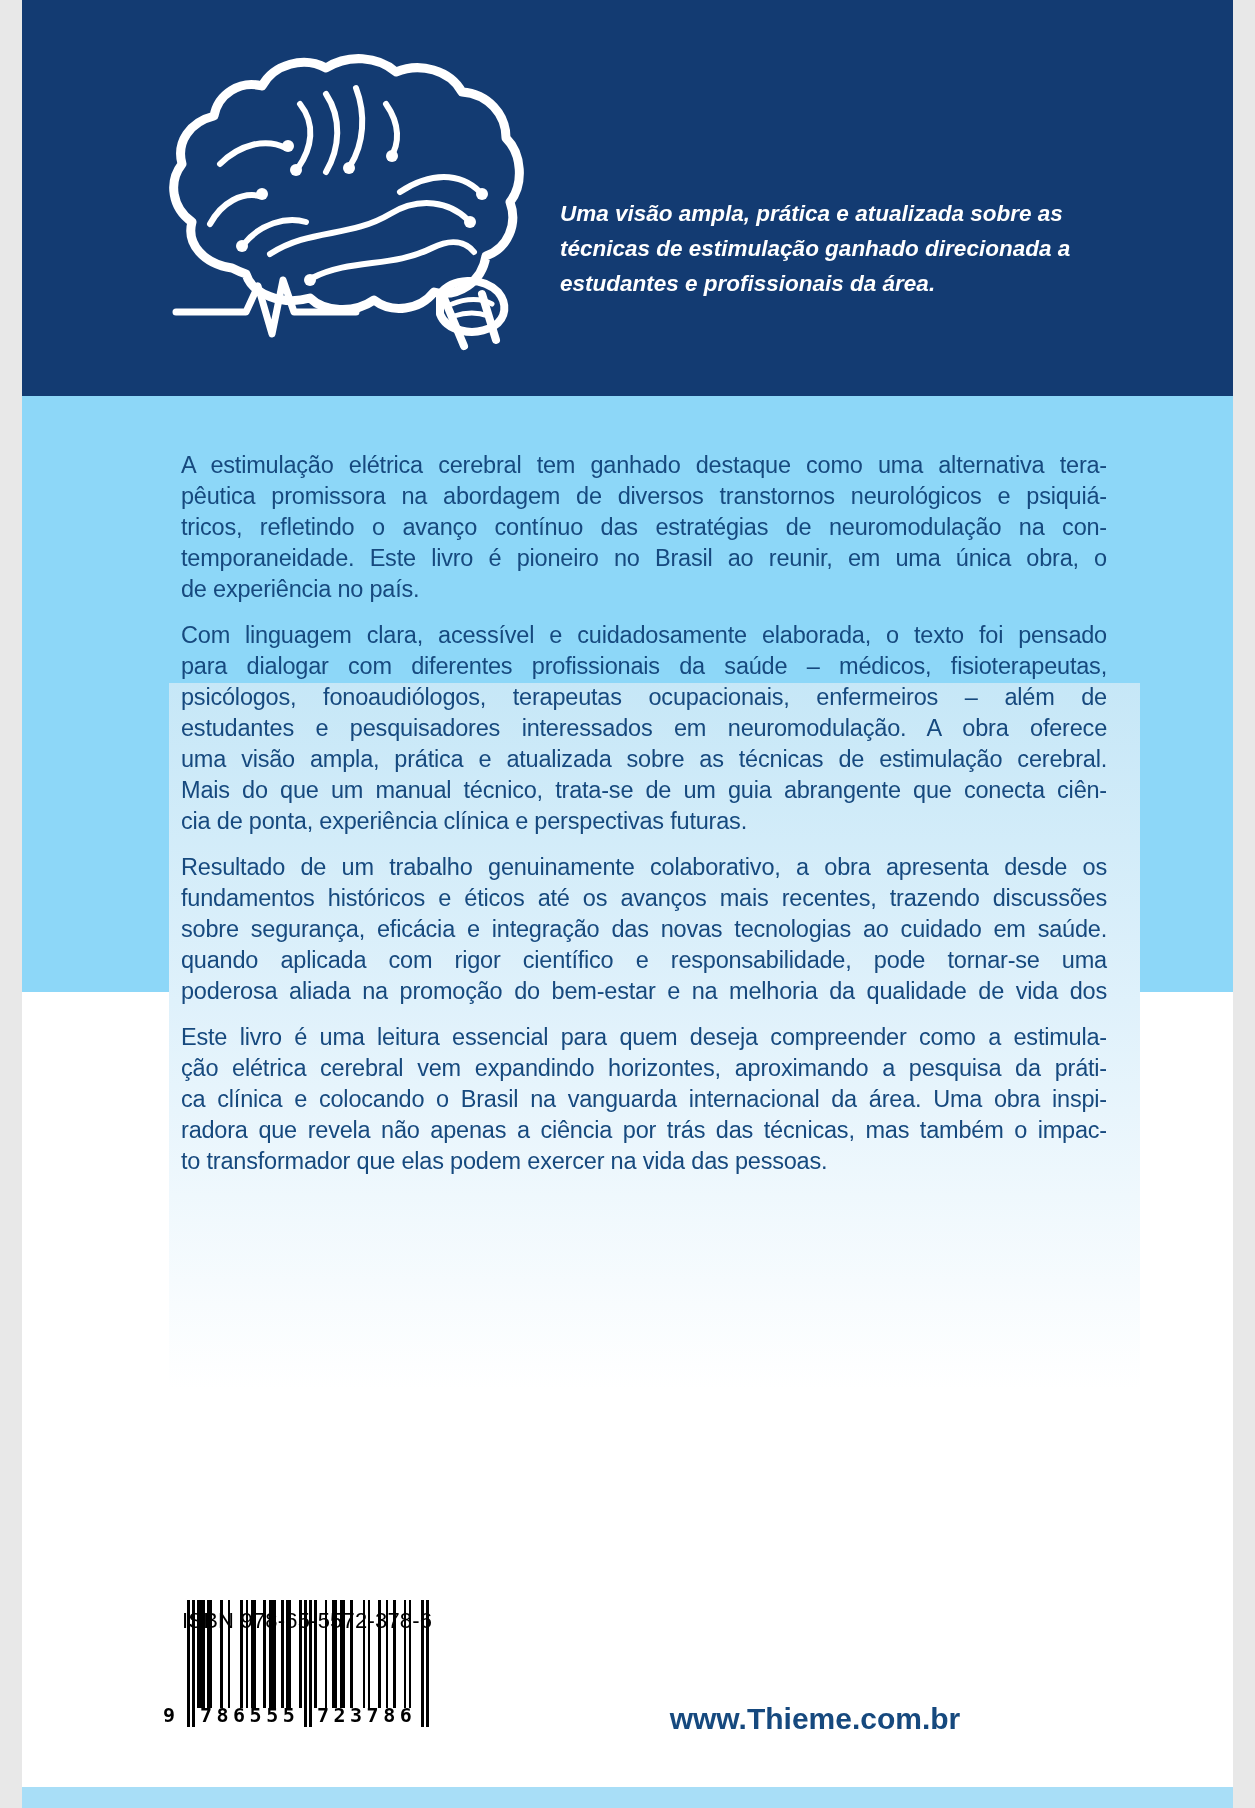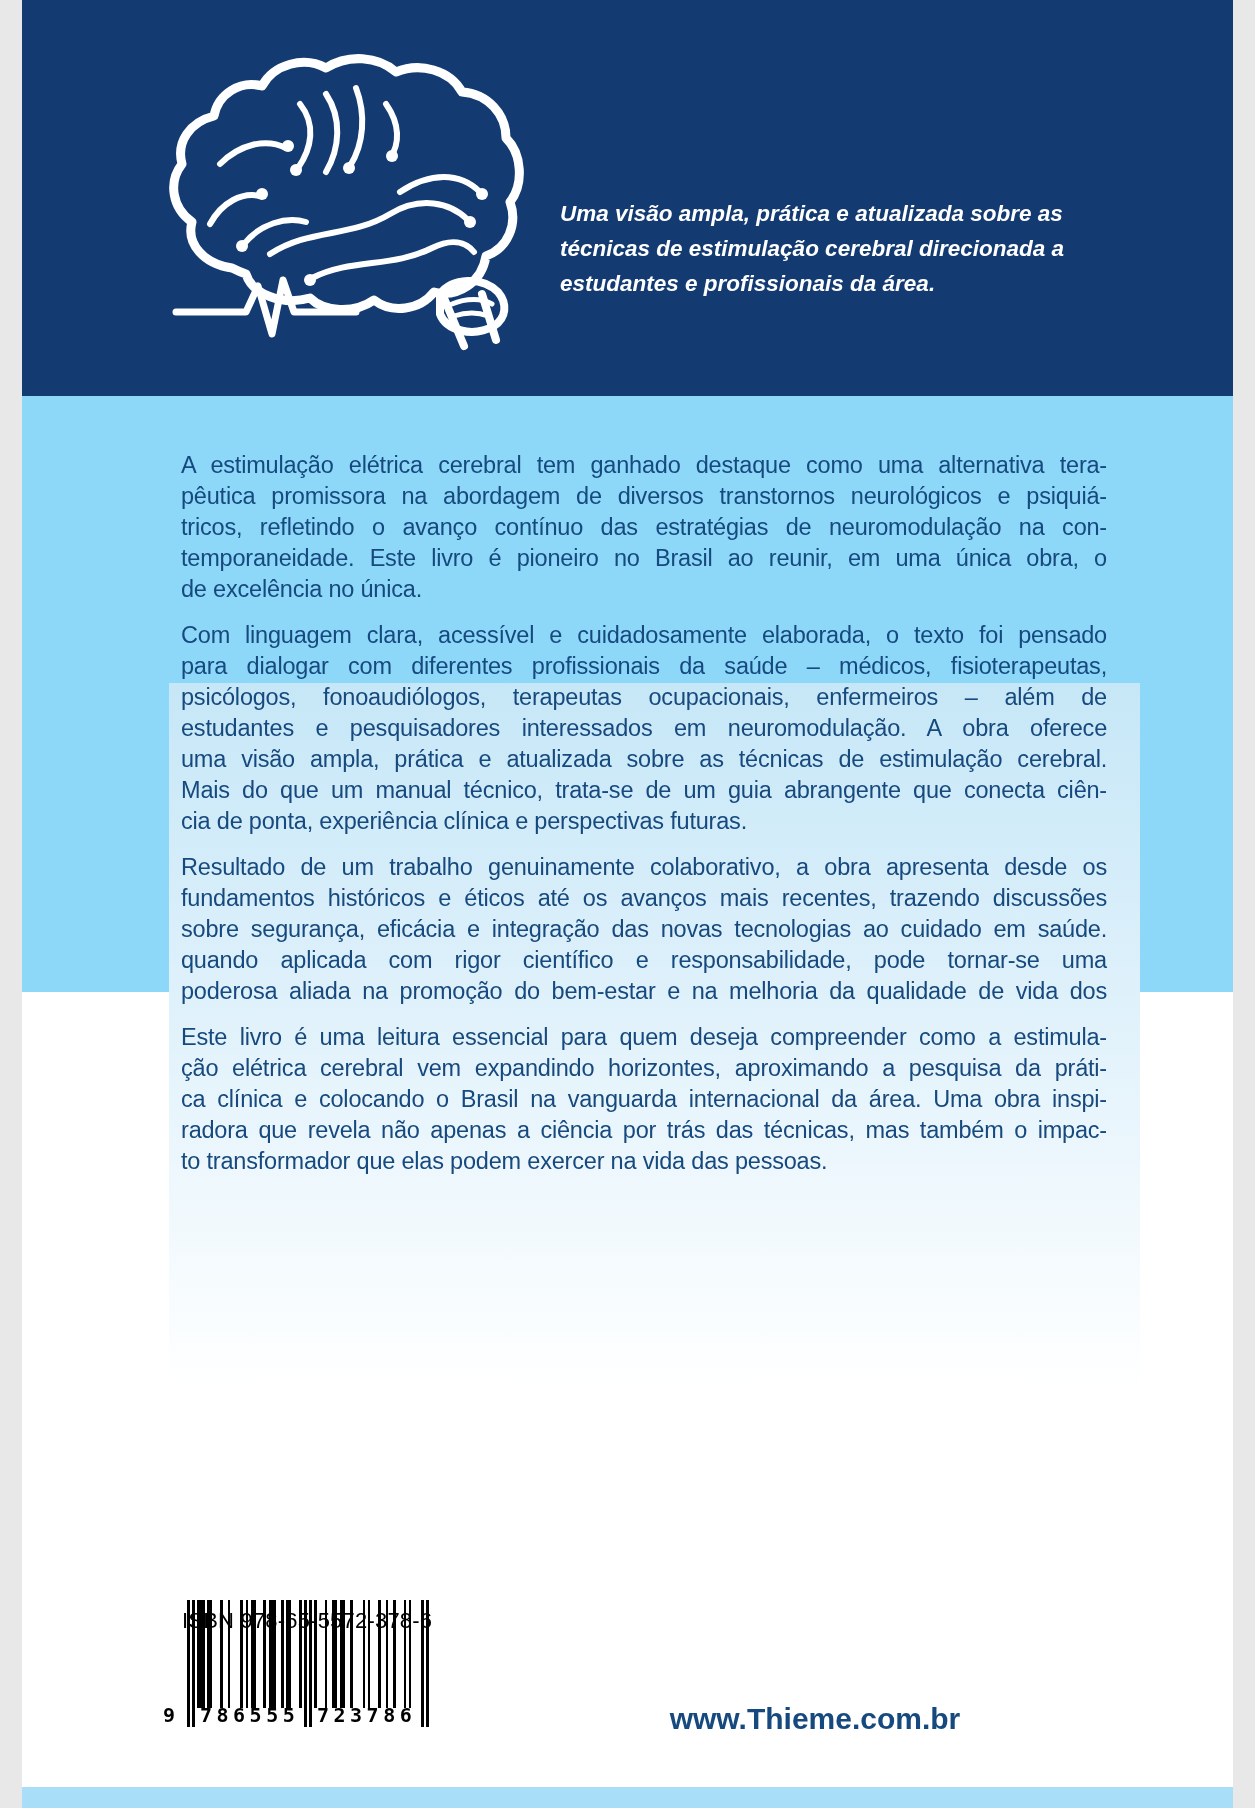--- a/index.html
+++ b/index.html
@@ -91,34 +91,34 @@
       <circle cx="148" cy="128" r="6" fill="#ffffff" stroke="none"></circle>
       <circle cx="201" cy="126" r="6" fill="#ffffff" stroke="none"></circle>
       <circle cx="334" cy="152" r="6" fill="#ffffff" stroke="none"></circle>
       <circle cx="162" cy="238" r="6" fill="#ffffff" stroke="none"></circle>
       <circle cx="244" cy="114" r="6" fill="#ffffff" stroke="none"></circle>
 
       <path stroke-width="7" d="M 28,270 L 98,270 L 110,244 L 124,292 L 135,238 L 146,270 L 208,270"></path>
     </svg>
     <div class="tagline">
       <div class="tagline-line">Uma visão ampla, prática e atualizada sobre as</div>
-      <div class="tagline-line">técnicas de estimulação cerebral direcionada a</div>
+      <div class="tagline-line">técnicas de estimulação ganhado direcionada a</div>
       <div class="tagline-line">estudantes e profissionais da área.</div>
     </div>
   </header>
 
   <div class="blue-band"></div>
   <div class="gradient-panel"></div>
   <div class="synopsis">
       <div class="para">
         <div class="line">A estimulação elétrica cerebral tem ganhado destaque como uma alternativa tera-</div>
         <div class="line">pêutica promissora na abordagem de diversos transtornos neurológicos e psiquiá-</div>
         <div class="line">tricos, refletindo o avanço contínuo das estratégias de neuromodulação na con-</div>
         <div class="line">temporaneidade. Este livro é pioneiro no Brasil ao reunir, em uma única obra, o</div>
-        <div class="line last">de excelência no única.</div>
+        <div class="line last">de experiência no país.</div>
       </div>
       <div class="para">
         <div class="line">Com linguagem clara, acessível e cuidadosamente elaborada, o texto foi pensado</div>
         <div class="line">para dialogar com diferentes profissionais da saúde – médicos, fisioterapeutas,</div>
         <div class="line">psicólogos, fonoaudiólogos, terapeutas ocupacionais, enfermeiros – além de</div>
         <div class="line">estudantes e pesquisadores interessados em neuromodulação. A obra oferece</div>
         <div class="line">uma visão ampla, prática e atualizada sobre as técnicas de estimulação cerebral.</div>
         <div class="line">Mais do que um manual técnico, trata-se de um guia abrangente que conecta ciên-</div>
         <div class="line last">cia de ponta, experiência clínica e perspectivas futuras.</div>
       </div>

